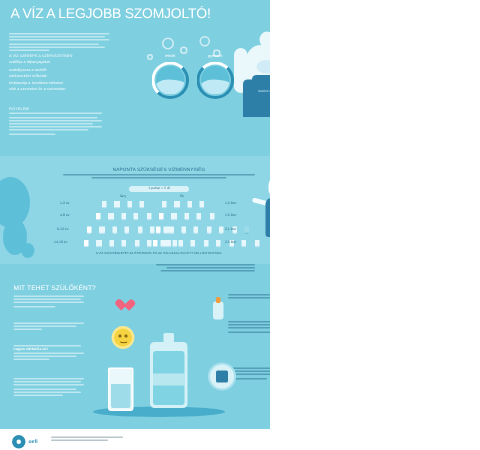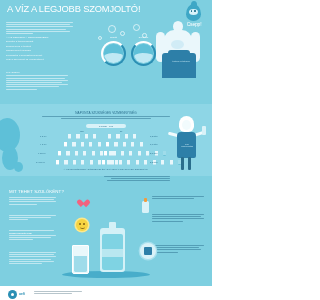--- a/index.html
+++ b/index.html
@@ -1,17 +1,17 @@
 <!DOCTYPE html>
 <html><head>
 <meta charset="utf-8">
 <style>
   html,body{margin:0;padding:0;}
   body{width:212px;height:300px;background:#ffffff;font-family:"Liberation Sans",sans-serif;overflow:hidden;position:relative;}
-  #poster{position:absolute;left:0;top:0;width:212px;height:300px;background:#7ecfe0;overflow:hidden;}
+  #poster{position:absolute;left:0;top:0;width:180px;height:300px;background:#7ecfe0;overflow:hidden;}
 
   
   .mt{display:block;background:currentColor;opacity:.5;height:1.1px;margin-bottom:1.1px;border-radius:.5px;}
   .mt.w100{width:100%}.mt.w95{width:95%}.mt.w90{width:90%}.mt.w85{width:85%}
   .mt.w80{width:80%}.mt.w70{width:70%}.mt.w60{width:60%}.mt.w50{width:50%}
   .mt.w40{width:40%}
   .txt{font-size:1.6px;line-height:2.2px;letter-spacing:.05px;}
 
   
   #hdrband{position:absolute;left:0;top:0;width:212px;height:19px;background:#7ecfe0;}

